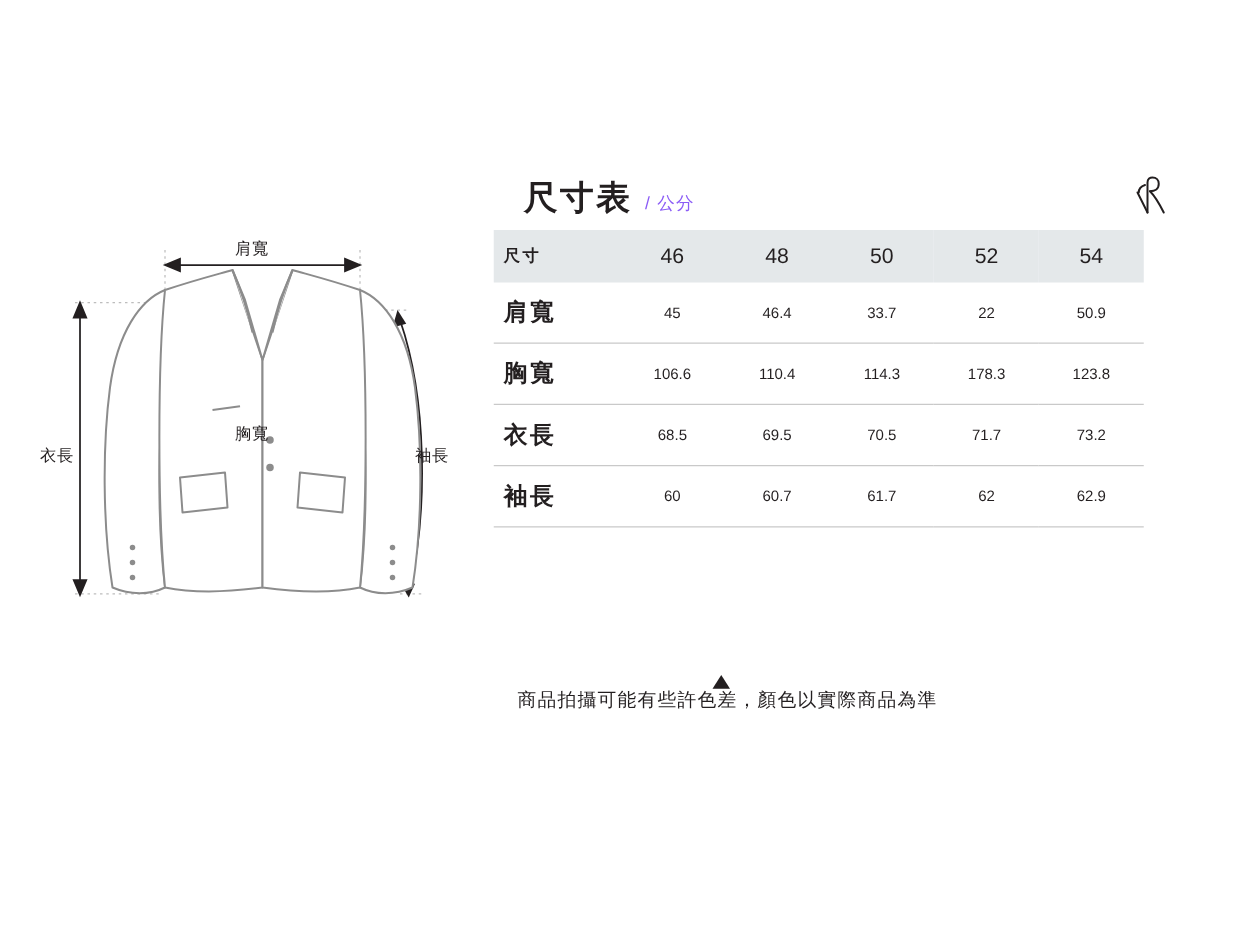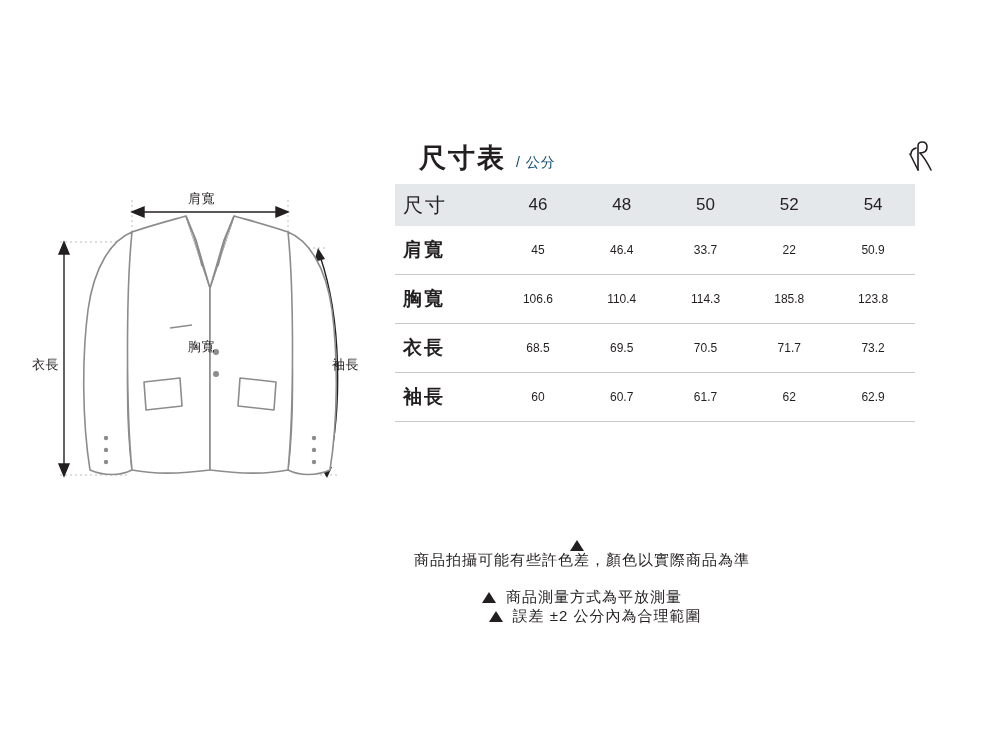--- a/index.html
+++ b/index.html
@@ -53,21 +53,21 @@
   #title {
     font-size: 27px;
     font-weight: bold;
     letter-spacing: 2px;
     display: inline-block;
     vertical-align: baseline;
     margin-left: 24px;
   }
   #title-unit {
     font-size: 14px;
-    color: #0c4a6e;
+    color: #8b5cf6;
     margin-left: 10px;
     letter-spacing: 1px;
   }
 
   
   #brand {
     position: absolute;
     right: -5px;
     top: 0px;
     display: flex;
@@ -117,22 +117,22 @@
   table#size-table thead th:first-child,
   table#size-table tbody td:first-child {
     text-align: left;
     padding-left: 8px;
     width: 92px;
     font-size: 19px;
     font-weight: bold;
     letter-spacing: 2px;
   }
   table#size-table thead th:first-child {
-    font-size: 20px;
-    font-weight: normal;
+    font-size: 13px;
+    font-weight: bold;
   }
   table#size-table thead th:not(:first-child) {
     font-size: 17px;
   }
 
   
   #notes {
     position: absolute;
     left: 232px;
     top: 540px;
@@ -277,21 +277,21 @@
         <td>46.4</td>
         <td>33.7</td>
         <td>22</td>
         <td>50.9</td>
       </tr>
       <tr>
         <td>胸寬</td>
         <td>106.6</td>
         <td>110.4</td>
         <td>114.3</td>
-        <td>185.8</td>
+        <td>178.3</td>
         <td>123.8</td>
       </tr>
       <tr>
         <td>衣長</td>
         <td>68.5</td>
         <td>69.5</td>
         <td>70.5</td>
         <td>71.7</td>
         <td>73.2</td>
       </tr>
@@ -305,23 +305,13 @@
       </tr>
     </tbody>
   </table>
 </div>
 
 <div id="notes">
   <div class="note-line">
     <span class="tri"></span>
     <span>商品拍攝可能有些許色差，顏色以實際商品為準</span>
   </div>
-  <div class="note-line">
-    <span class="note-seg">
-      <span class="tri"></span>
-      <span>商品測量方式為平放測量</span>
-    </span>
-    <span class="note-seg">
-      <span class="tri"></span>
-      <span>誤差 ±2 公分內為合理範圍</span>
-    </span>
-  </div>
 </div>
 
 </body></html>

